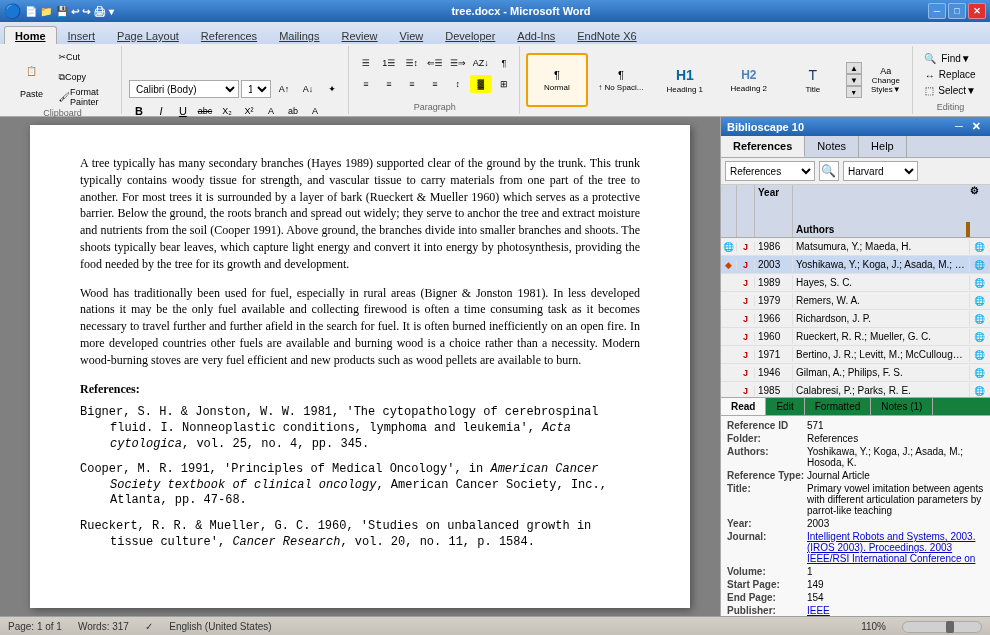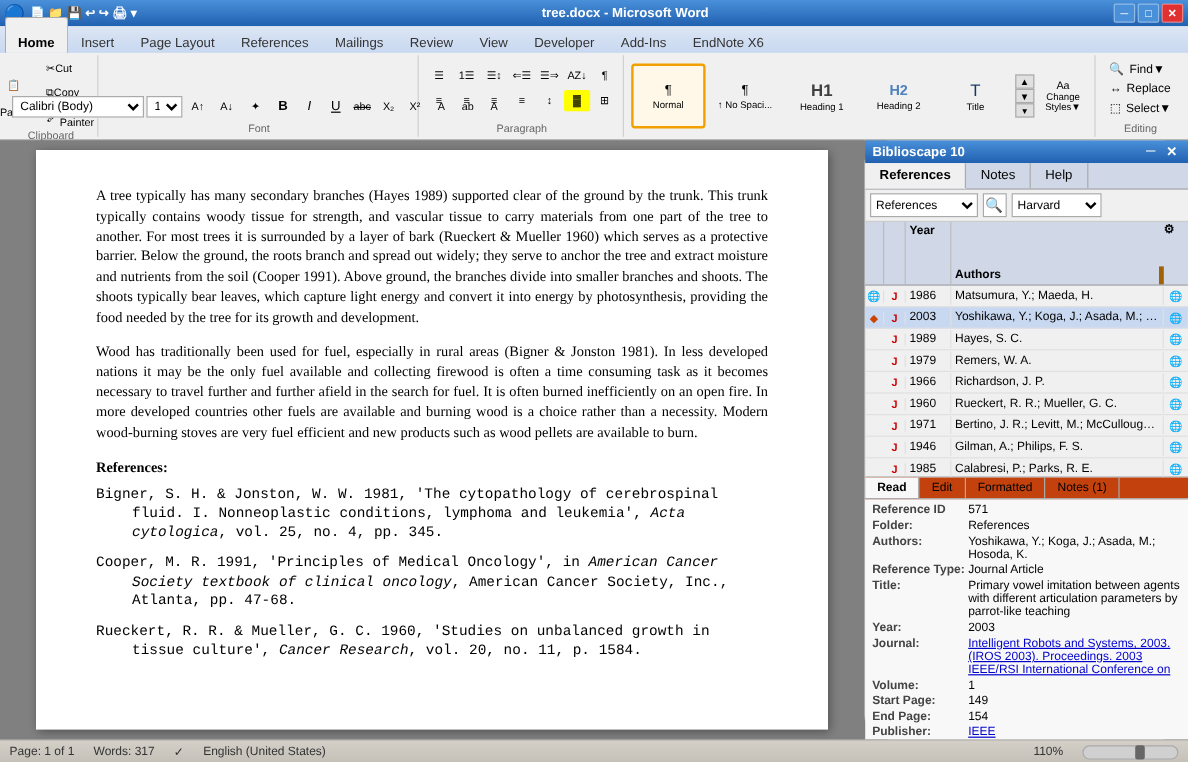--- a/index.html
+++ b/index.html
@@ -36,28 +36,29 @@
     
     .ribbon { background: #f0f0f0; border-bottom: 1px solid #ababab; }
     .ribbon-tabs {
       display: flex;
       background: linear-gradient(to bottom, #dce6f4, #c8d8f0);
       height: 22px;
       align-items: flex-end;
       padding-left: 4px;
     }
     .ribbon-tab {
-      padding: 15px 10px 2px;
+      padding: 3px 10px 2px;
       font-size: 11px;
       cursor: pointer;
       border: 1px solid transparent;
       border-bottom: none;
       border-radius: 3px 3px 0 0;
       color: #333;
       background: transparent;
+      text-decoration: underline;
     }
     .ribbon-tab.active {
       background: #f0f0f0;
       border-color: #ababab;
       border-bottom-color: #f0f0f0;
       font-weight: bold;
       color: #000;
     }
     .ribbon-content {
       display: flex;
@@ -138,21 +139,20 @@
     .document .ref-heading { font-weight: bold; margin-bottom: 8px; }
     .document .ref-entry { margin-bottom: 10px; padding-left: 30px; text-indent: -30px; line-height: 1.3; font-family: Liberation Mono, monospace; }
 
     
     .sidebar-panel {
       width: 270px;
       background: #f0f0f0;
       border-left: 1px solid #aaa;
       display: flex;
       flex-direction: column;
-      border-radius: 21px;
     }
     .sidebar-title-bar {
       background: linear-gradient(to bottom, #4a90d9, #2060b0);
       color: white;
       font-size: 11px;
       font-weight: bold;
       padding: 3px 6px;
       display: flex;
       align-items: center;
       justify-content: space-between;
@@ -226,21 +226,21 @@
     .ref-row-action { width: 20px; flex-shrink: 0; display: flex; align-items: center; justify-content: center; }
 
     
     .detail-panel {
       border-top: 1px solid #aaa;
       background: #f8f8f8;
       font-size: 10px;
     }
     .detail-tabs {
       display: flex;
-      background: #c2410c;
+      background: #15803d;
       border-bottom: 1px solid #aaa;
     }
     .detail-tab {
       padding: 3px 10px;
       font-size: 10px;
       cursor: pointer;
       border-right: 1px solid #aaa;
     }
     .detail-tab.active {
       background: #f8f8f8;
@@ -390,21 +390,21 @@
         <div style="display:flex;flex-direction:column;gap:2px;">
           <div class="small-btn" style="width:60px;justify-content:flex-start;padding-left:2px;font-size:9px;">✂ <span>Cut</span></div>
           <div class="small-btn" style="width:60px;justify-content:flex-start;padding-left:2px;font-size:9px;">⧉ <span>Copy</span></div>
           <div class="small-btn" style="width:60px;justify-content:flex-start;padding-left:2px;font-size:9px;">🖌 <span>Format Painter</span></div>
         </div>
       </div>
       <div class="ribbon-group-label">Clipboard</div>
     </div>
 
     <div class="ribbon-group" style="min-width:160px;">
-      <div style="display:flex;flex-direction:row;gap:2px;flex:1;justify-content:center;margin-top:32px;">
+      <div style="display:flex;flex-direction:column;gap:2px;flex:1;justify-content:center;margin-top:32px;">
         <div class="font-row">
           <select class="font-select">
             <option>Calibri (Body)</option>
           </select>
           <select class="font-size-select">
             <option>10</option>
           </select>
           <div class="small-btn" style="font-size:9px;">A↑</div>
           <div class="small-btn" style="font-size:9px;">A↓</div>
           <div class="small-btn" style="font-size:9px;">✦</div>
@@ -451,21 +451,21 @@
     <div class="styles-display">
       <div class="style-cell highlighted">
         <div class="style-preview">¶</div>
         <div style="font-size:8px;">Normal</div>
       </div>
       <div class="style-cell">
         <div class="style-preview">¶</div>
         <div style="font-size:8px;">↑ No Spaci...</div>
       </div>
       <div class="style-cell">
-        <div class="style-preview" style="font-size:14px;color:#404040;font-weight:bold;">H1</div>
+        <div class="style-preview" style="font-size:14px;color:#0369a1;font-weight:bold;">H1</div>
         <div style="font-size:8px;">Heading 1</div>
       </div>
       <div class="style-cell">
         <div class="style-preview" style="font-size:12px;color:#4f81bd;font-weight:bold;">H2</div>
         <div style="font-size:8px;">Heading 2</div>
       </div>
       <div class="style-cell">
         <div class="style-preview" style="font-size:14px;color:#17375e;">T</div>
         <div style="font-size:8px;">Title</div>
       </div>

